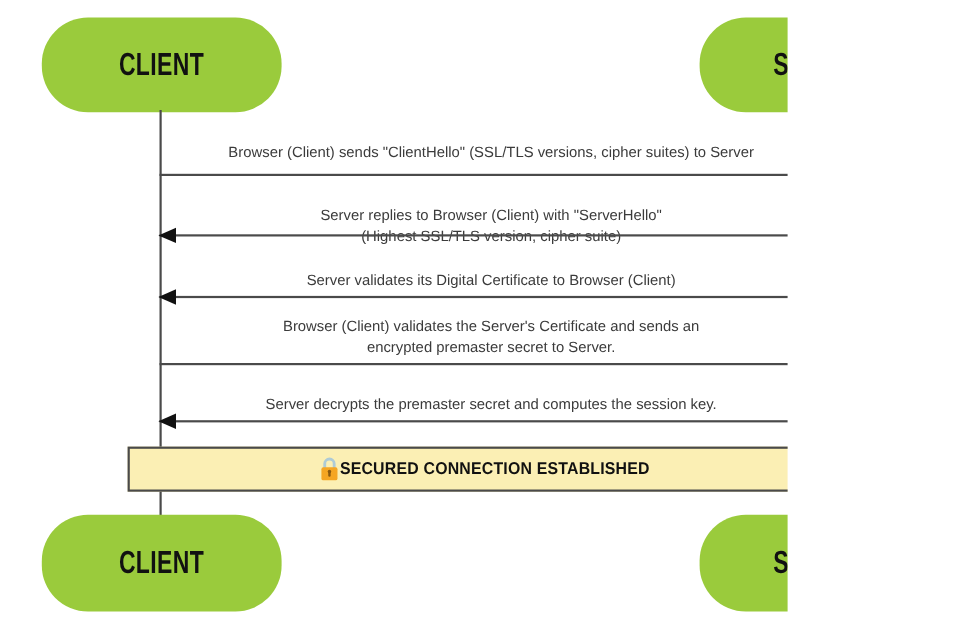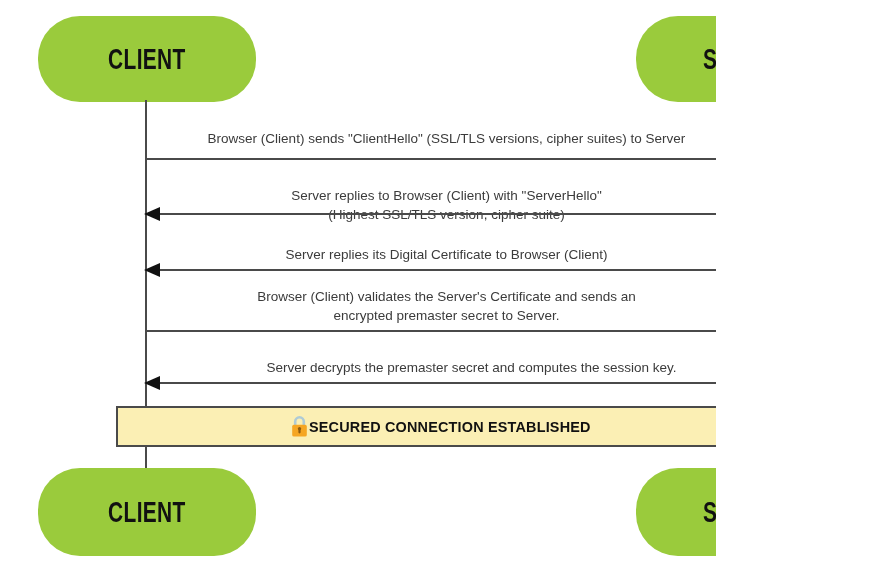--- a/index.html
+++ b/index.html
@@ -145,36 +145,36 @@
 
   <div class="message" style="top:170px;">
     <div class="message-text" style="top:16px;">Server replies to Browser (Client) with "ServerHello"
 (Highest SSL/TLS version, cipher suite)</div>
     <div class="arrow-line" style="top:43px;">
       <span class="arrow-head left"></span>
     </div>
   </div>
 
   <div class="message" style="top:245px;">
-    <div class="message-text" style="top:0;">Server replies its Digital Certificate to Browser (Client)</div>
+    <div class="message-text" style="top:0;">Server validates its Digital Certificate to Browser (Client)</div>
     <div class="arrow-line" style="top:24px;">
       <span class="arrow-head left"></span>
     </div>
   </div>
 
   <div class="message" style="top:287px;">
     <div class="message-text" style="top:0;text-align:center;">Browser (Client) validates the Server's Certificate and sends an
 encrypted premaster secret to Server.</div>
     <div class="arrow-line" style="top:43px;">
       <span class="arrow-head right"></span>
     </div>
   </div>
 
   <div class="message" style="top:358px;">
-    <div class="message-text" style="top:0;padding-left:25px;">Server decrypts the premaster secret and computes the session key.</div>
+    <div class="message-text" style="top:0;">Server decrypts the premaster secret and computes the session key.</div>
     <div class="arrow-line" style="top:24px;">
       <span class="arrow-head left"></span>
     </div>
   </div>
 
   <div id="secured-banner">
     <svg class="lock-icon" width="19" height="23" viewBox="0 0 19 23">
       <path d="M5.2 10.5 V6.6 a4.3 4.3 0 0 1 8.6 0 V10.5" fill="none" stroke="#AECBD6" stroke-width="2.6" stroke-linecap="round"></path>
       <rect x="2.2" y="9.8" width="14.6" height="11.8" rx="1.7" fill="#F5A623"></rect>
       <rect x="8.4" y="13.2" width="2.2" height="5.2" rx="1.1" fill="#8A5A10"></rect>

